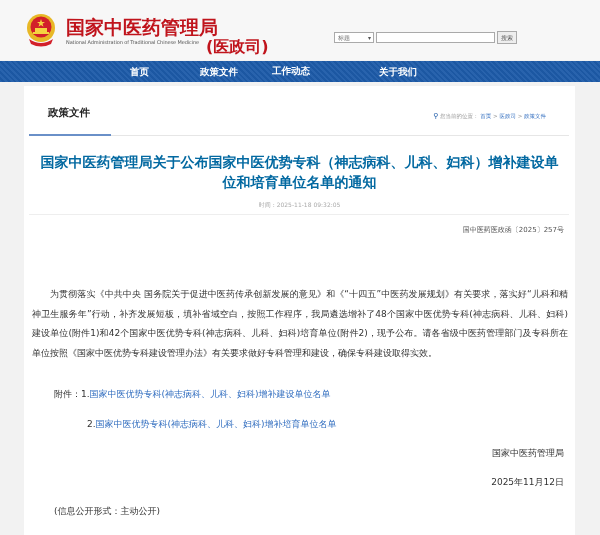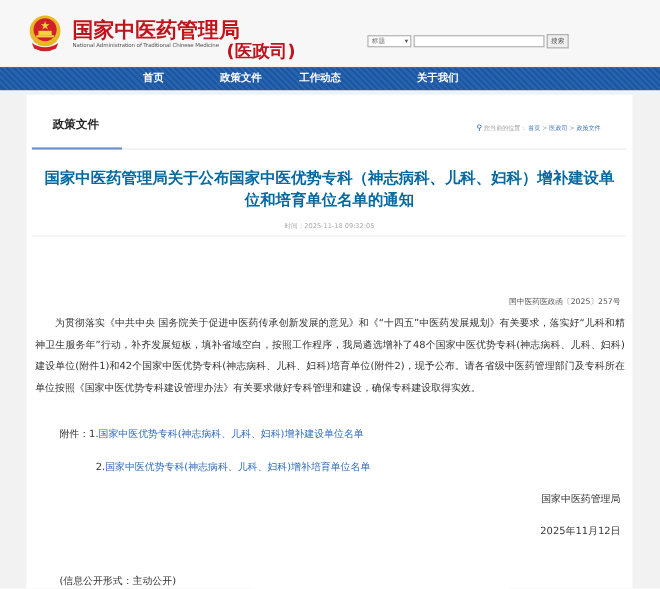--- a/index.html
+++ b/index.html
@@ -28,34 +28,34 @@
   .section-rule { position: absolute; left: 87px; top: 49px; width: 458px; height: 1px; background: #e6e6e6; }
 
   .breadcrumb { position: absolute; right: 29px; top: 26px; font-size: 5.5px; color: #999; white-space: nowrap; }
   .breadcrumb .pin { color: #1d5ba9; font-size: 7px; }
   .breadcrumb a { color: #2f6cbf; text-decoration: none; }
 
   .article-title { position: absolute; left: 0; top: 66px; width: 551px; text-align: center; font-family: "DejaVu Serif", "Liberation Serif", serif; font-weight: bold; font-size: 14px; line-height: 20px; color: #0369a1; }
   .pub-time { position: absolute; left: 0; top: 115px; width: 551px; text-align: center; font-size: 6px; color: #aaa; }
   .time-rule { position: absolute; left: 5px; top: 128px; width: 540px; height: 1px; background: #eee; }
 
-  .doc-no { position: absolute; right: 11px; top: 139px; font-size: 7px; color: #555; white-space: nowrap; margin-top: 44px; }
+  .doc-no { position: absolute; right: 11px; top: 139px; font-size: 7px; color: #555; white-space: nowrap; }
 
   .body-text { position: absolute; left: 8px; font-size: 9px; color: #333; line-height: 19.5px; }
   .p-addr { top: 164px; width: 540px; white-space: nowrap; }
   .p-main { top: 199px; width: 536px; text-indent: 18px; text-align: justify; }
 
   .attach { position: absolute; left: 30px; font-size: 9px; color: #333; white-space: nowrap; }
   .attach a { color: #2f6cbf; text-decoration: none; }
   .att1 { top: 302px; }
   .att2 { top: 332px; left: 63px; }
 
   .sign-org { position: absolute; right: 11px; top: 361px; font-size: 9px; color: #333; white-space: nowrap; }
   .sign-date { position: absolute; right: 11px; top: 390px; font-size: 9px; color: #333; white-space: nowrap; text-align: right; }
-  .disclose { position: absolute; left: 30px; top: 419px; font-size: 9px; color: #333; white-space: nowrap; margin-top: 17px; }
+  .disclose { position: absolute; left: 30px; top: 419px; font-size: 9px; color: #333; white-space: nowrap; }
 </style>
 </head>
 <body>
 
 <div class="header">
   <svg class="emblem" viewBox="0 0 32 35">
     <circle cx="16" cy="15" r="14" fill="#e8b826"></circle>
     <circle cx="16" cy="14" r="10.5" fill="#d2202a"></circle>
     <polygon points="16,6 17,9 20,9 17.5,10.8 18.5,13.8 16,12 13.5,13.8 14.5,10.8 12,9 15,9" fill="#f5d340"></polygon>
     <rect x="10" y="15" width="12" height="4" fill="#f5d340"></rect>

